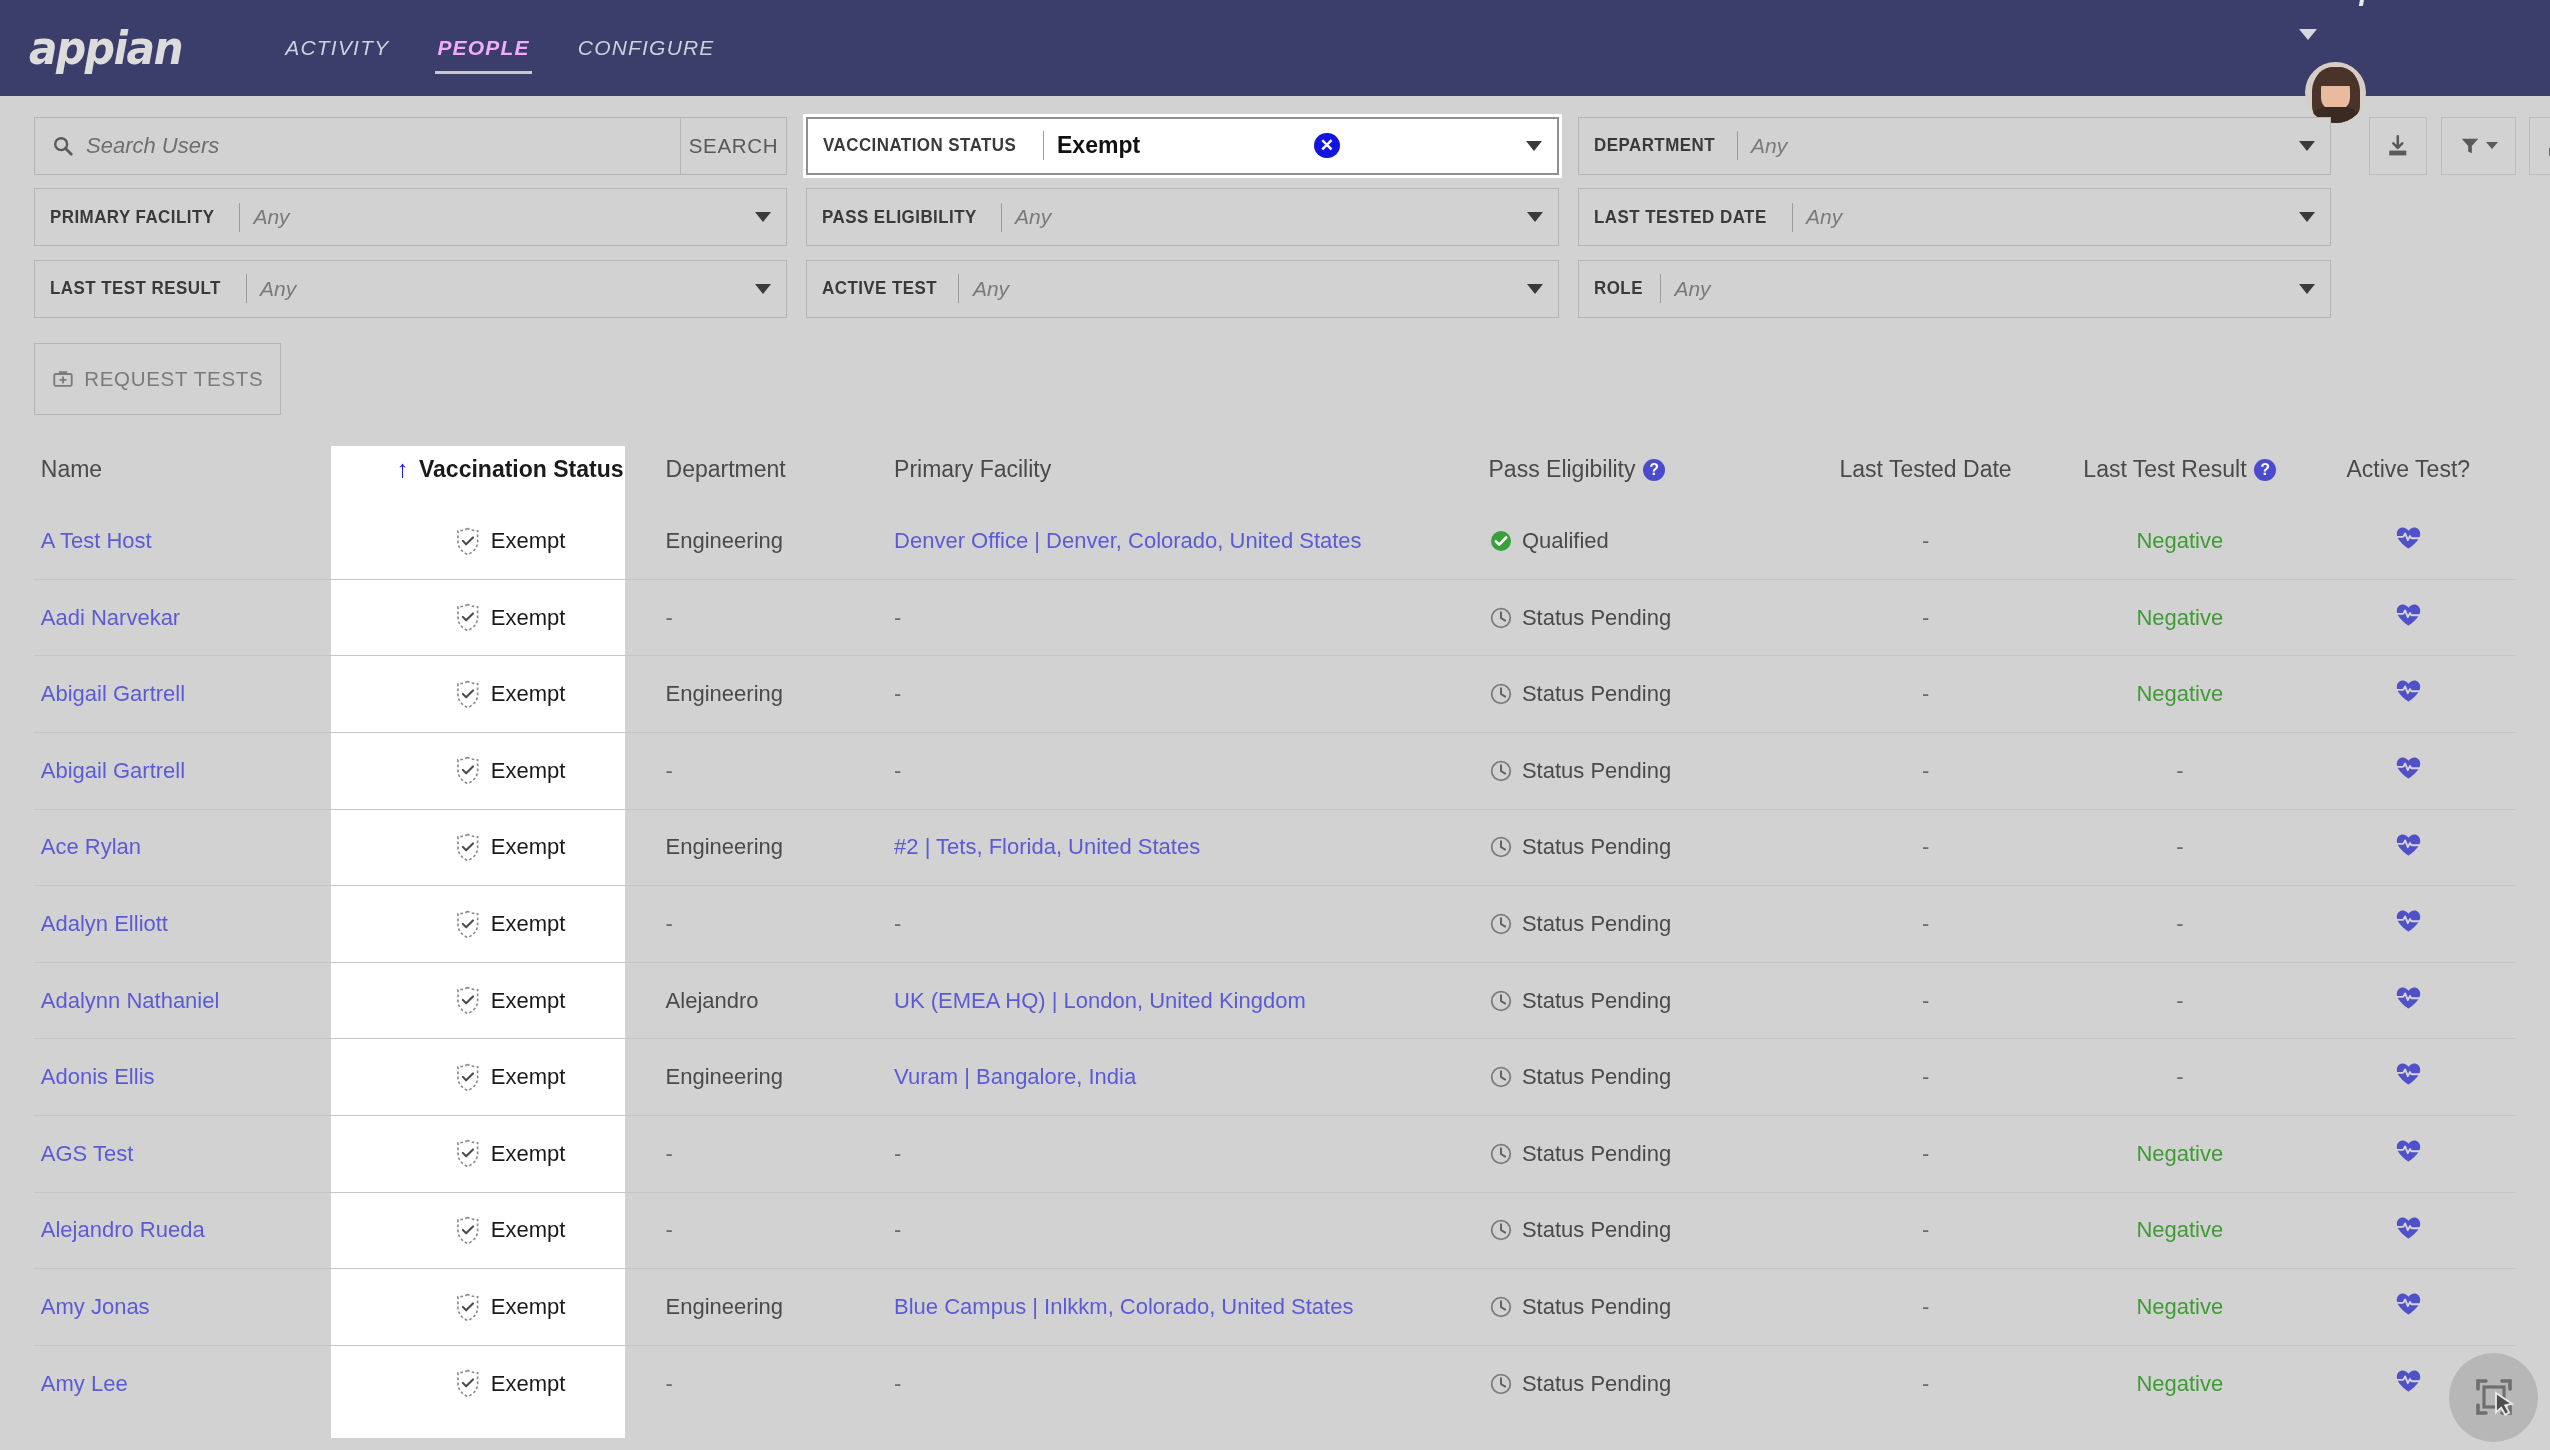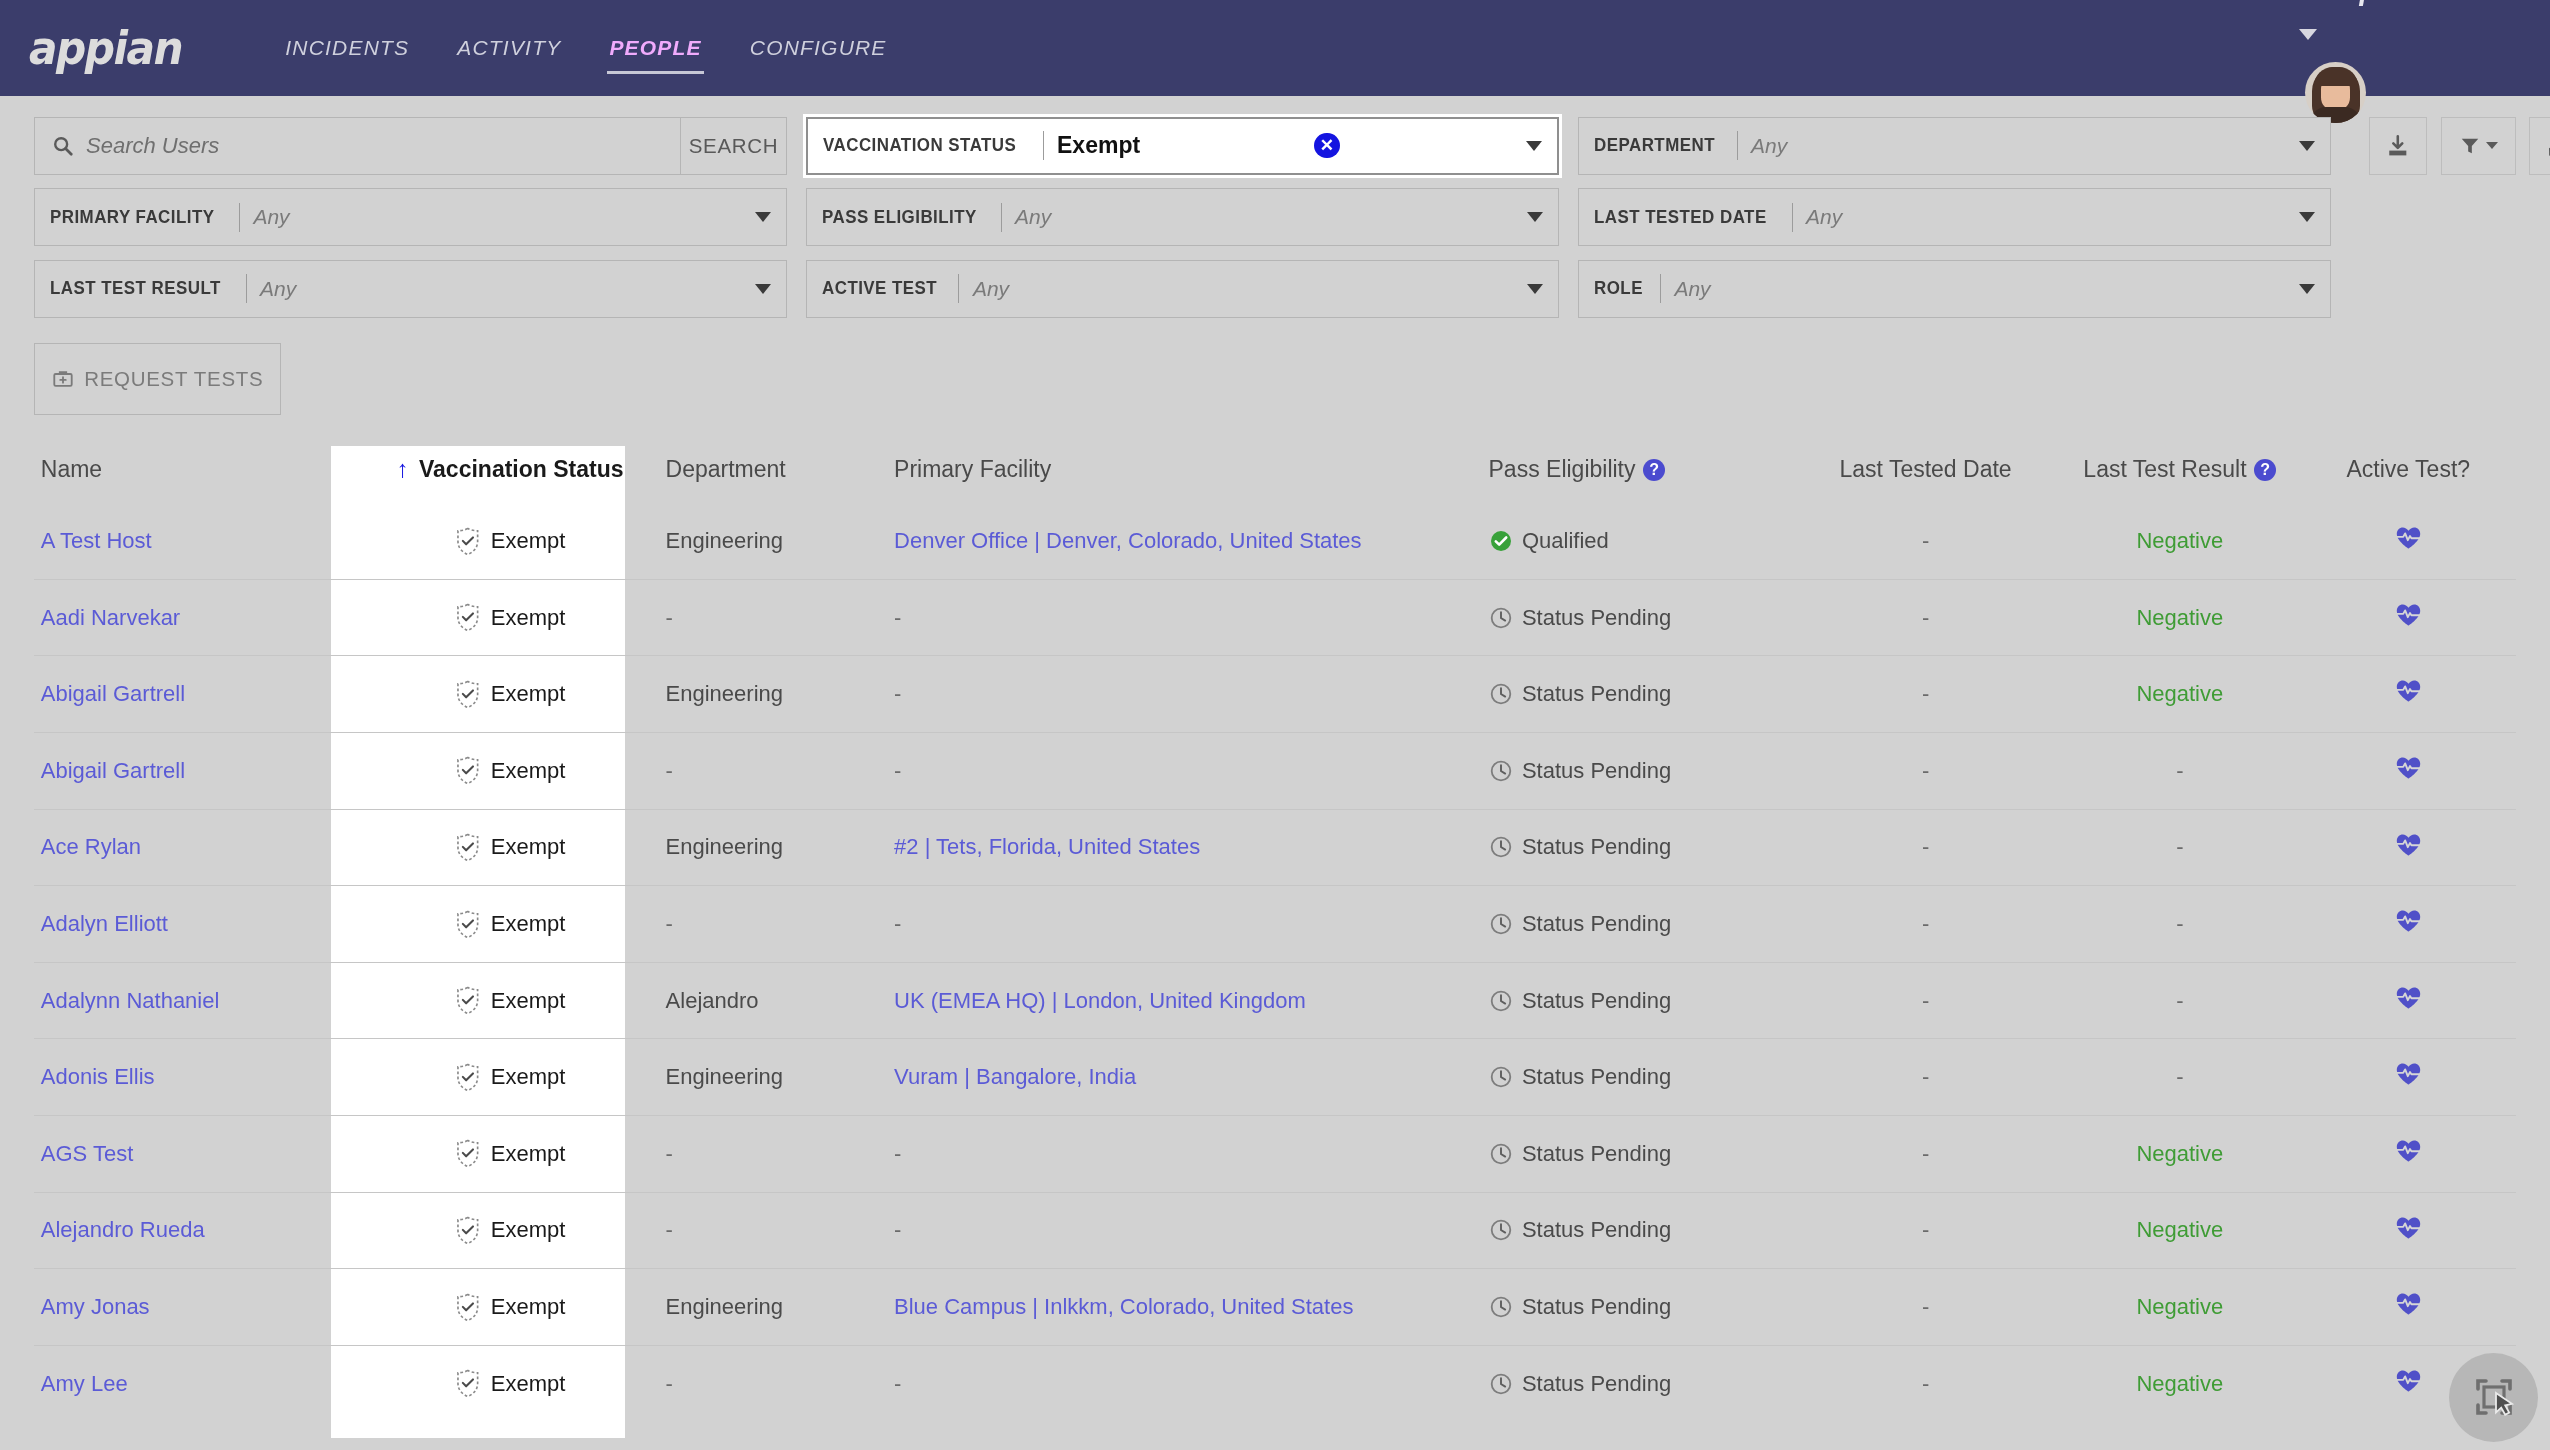--- a/index.html
+++ b/index.html
@@ -329,21 +329,20 @@
     display: flex; align-items: center; justify-content: center;
     z-index: 50;
   }
 </style>
 </head>
 <body>
 
 <div class="topbar">
   <div class="logo">appian</div>
   <div class="nav">
-    <div class="nav-item">INCIDENTS</div>
     <div class="nav-item">ACTIVITY</div>
     <div class="nav-item active">PEOPLE</div>
     <div class="nav-item">CONFIGURE</div>
   </div>
   <div class="topbar-right">
     <div class="hub-label">Response Hub</div>
     <div class="caret-down"></div>
     <div class="avatar">
       <div class="hair"></div>
         <div class="face"></div>

